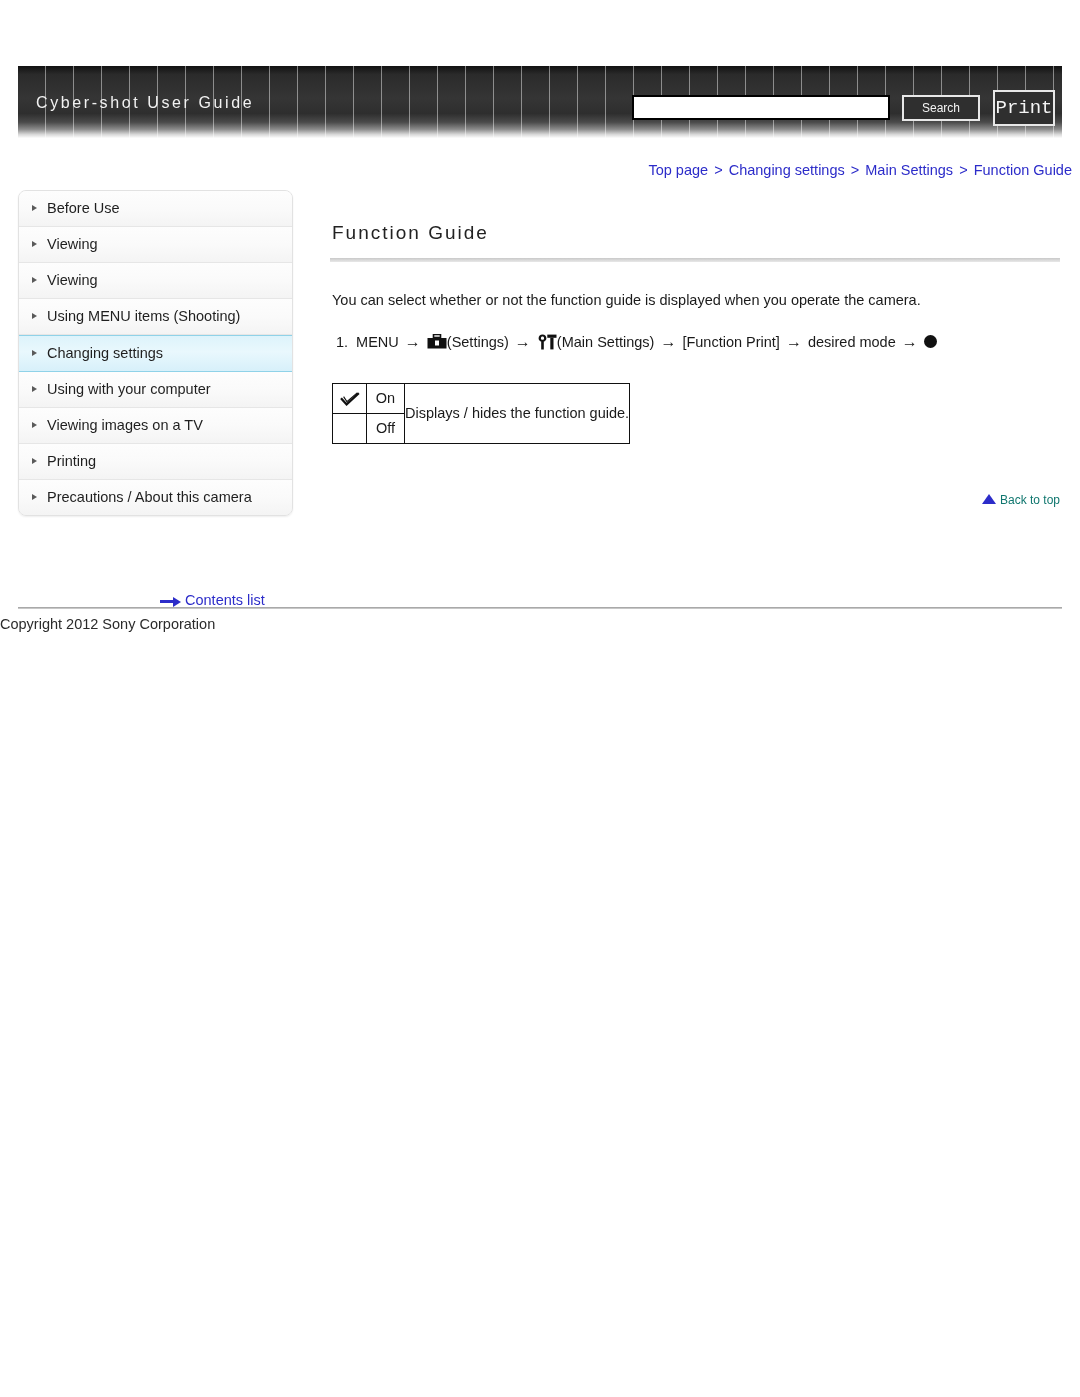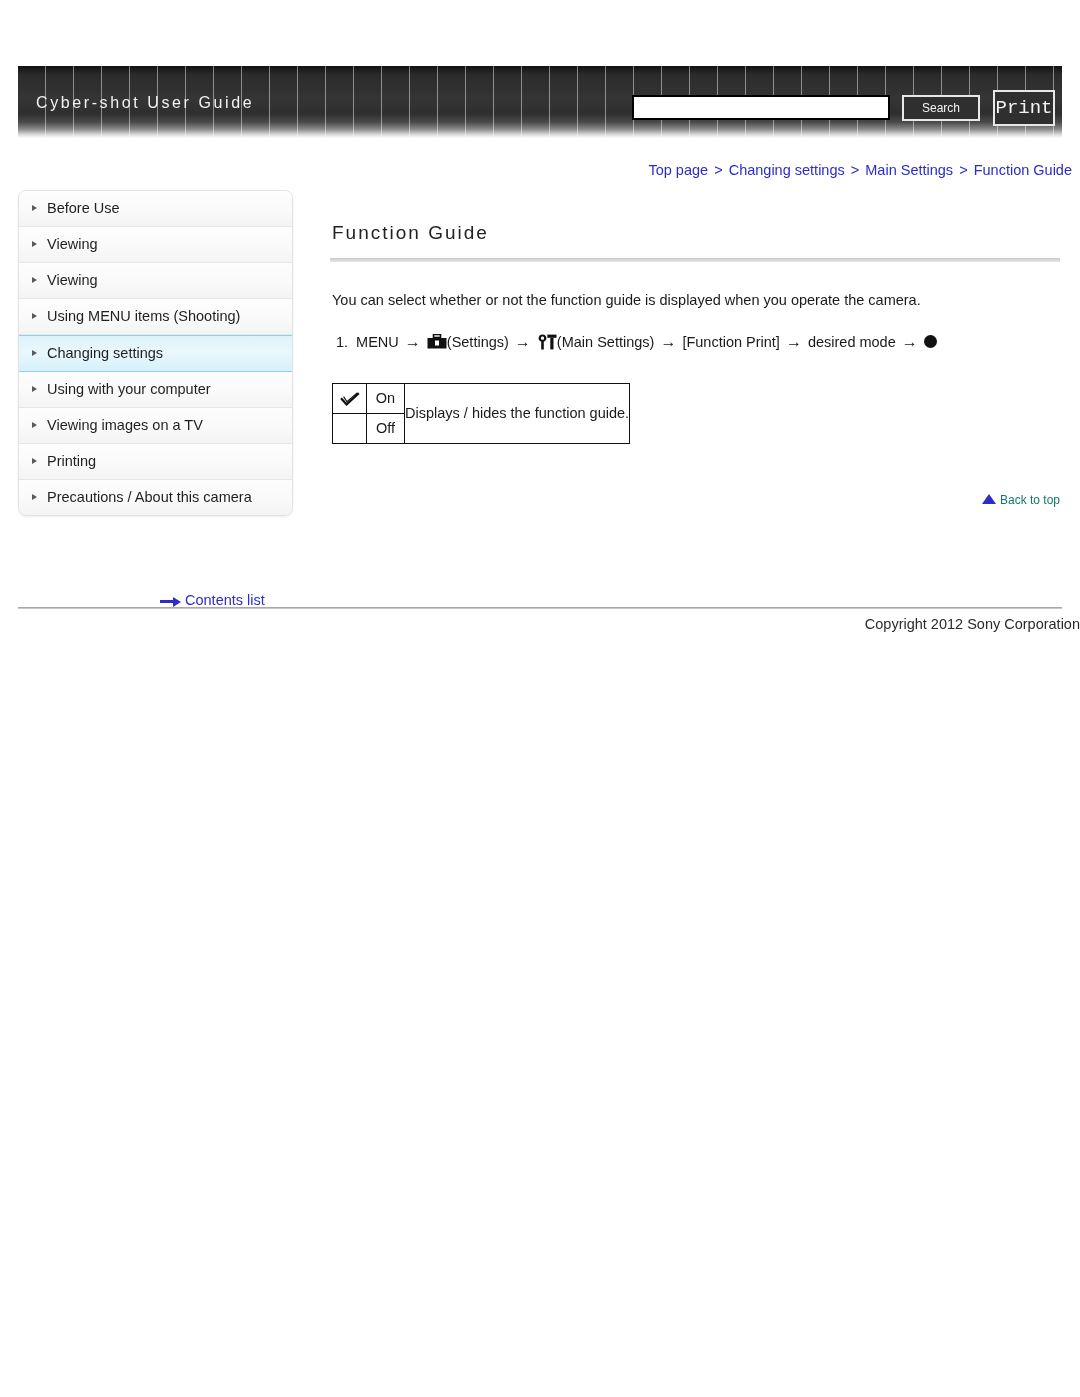--- a/index.html
+++ b/index.html
@@ -327,21 +327,21 @@
     top: 607px;
     width: 1044px;
     height: 2px;
     background: linear-gradient(to bottom, #9a9a9a, #d6d6d6);
   }
   .copyright {
     position: absolute;
     left: 0;
     top: 616px;
     width: 1080px;
-    text-align: right;
+    text-align: left;
     font-size: 14.5px;
     color: #2b2b2b;
   }
 </style>
 </head>
 <body>
 
 <div class="site-header">
   <div class="header-inner">
     <div class="brand-title">Cyber-shot User Guide</div>

